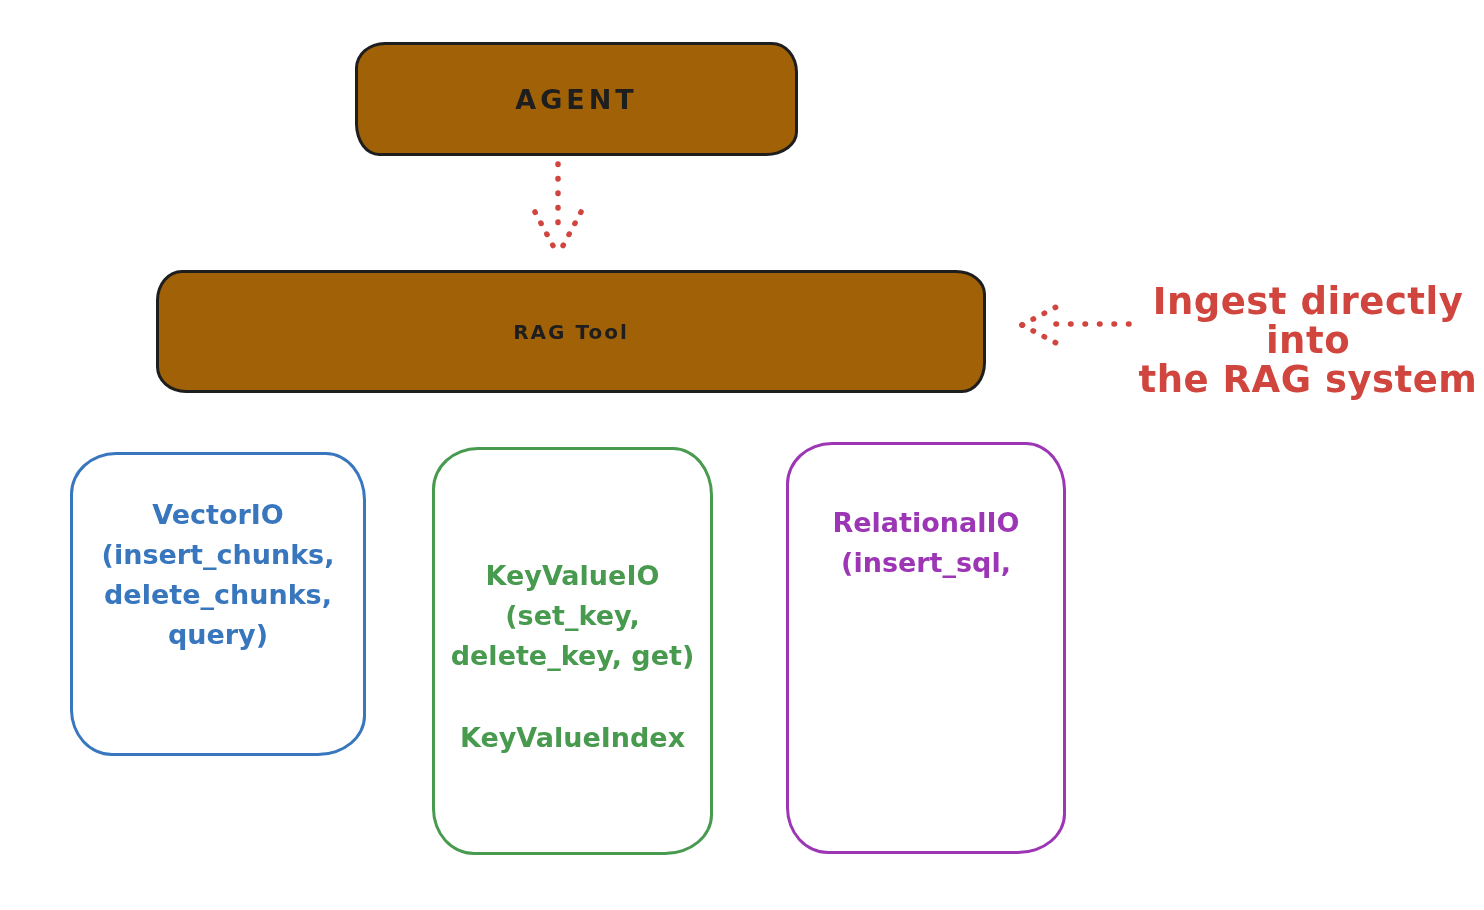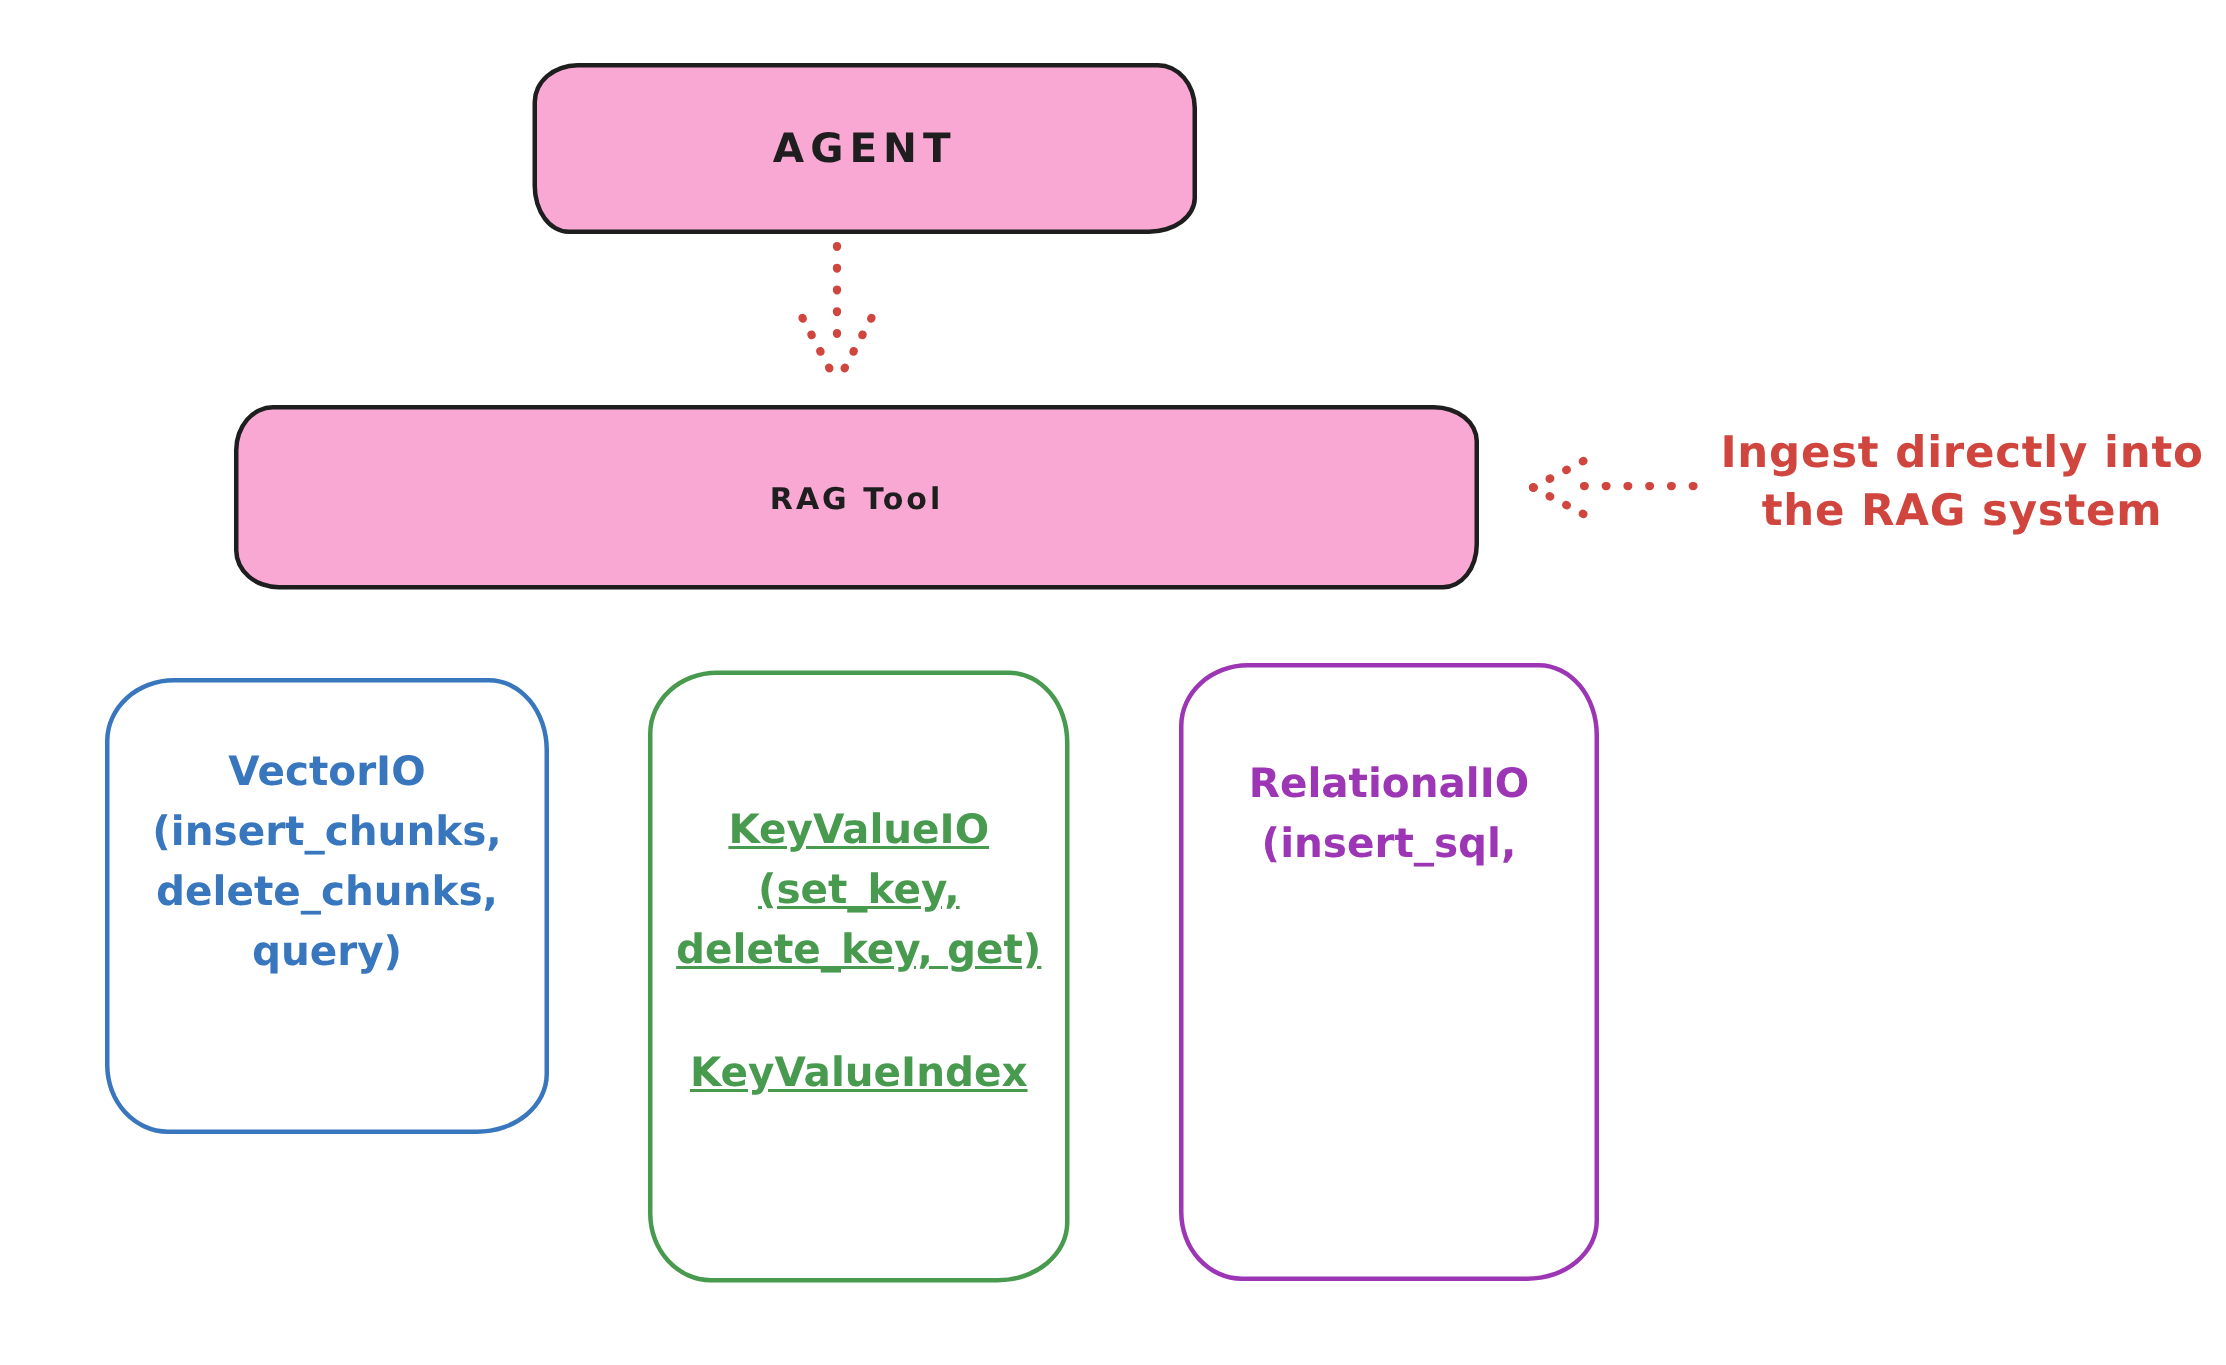--- a/index.html
+++ b/index.html
@@ -14,21 +14,21 @@
   .canvas {
     position: absolute;
     left: 0; top: 0;
     width: 1484px; height: 910px;
     background: #ffffff;
   }
   
   .node {
     position: absolute;
     border: 3.5px solid #1e1e1e;
-    background: #f9a8d4;
+    background: #a16207;
     display: flex;
     align-items: center;
     justify-content: center;
     color: #1e1e1e;
     font-weight: bold;
   }
   .node-agent {
     left: 355px; top: 42px;
     width: 443px; height: 114px;
     border-radius: 30px 26px 32px 24px / 26px 30px 24px 32px;
@@ -54,39 +54,39 @@
     stroke-dasharray: 0.5 14;
   }
   .arrow-stroke-head { stroke-dasharray: 0.5 12; }
   
   .annotation {
     position: absolute;
     left: 1138px; top: 282px;
     width: 340px;
     text-align: center;
     color: var(--red, #d0453e);
-    font-size: 29px;
+    font-size: 37px;
     font-weight: bold;
     line-height: 39px;
     letter-spacing: 0.5px;
   }
   
   .io-box {
     position: absolute;
     border: 3.5px solid var(--c, #333);
     background: #ffffff;
     border-radius: 46px 40px 48px 42px / 42px 48px 40px 46px;
     color: var(--c, #333);
     text-align: center;
     font-size: 27px;
     font-weight: bold;
     line-height: 40px;
   }
   .io-box-vector     { left: 70px;  top: 452px; width: 296px; height: 304px; padding-top: 40px; }
-  .io-box-keyvalue   { left: 432px; top: 447px; width: 281px; height: 408px; padding-top: 84px; text-decoration: underline; }
+  .io-box-keyvalue   { left: 432px; top: 447px; width: 281px; height: 408px; padding-top: 106px; }
   .io-box-relational { left: 786px; top: 442px; width: 280px; height: 412px; padding-top: 58px; }
   .io-index { margin-top: 42px; }
 </style>
 </head>
 <body>
 
 <div class="canvas">
 
   <div class="node node-agent">
     <span>AGENT</span>

